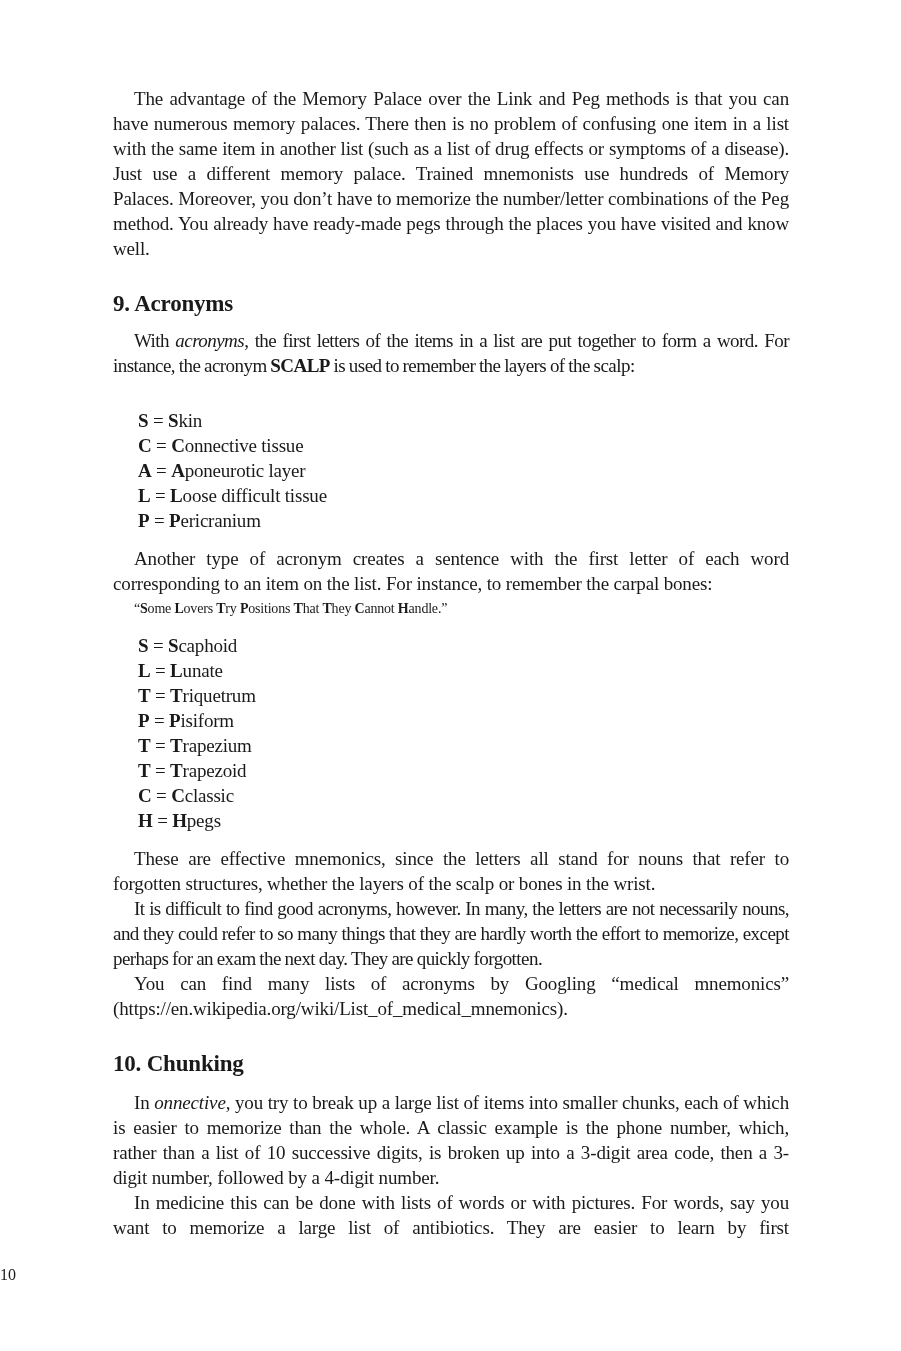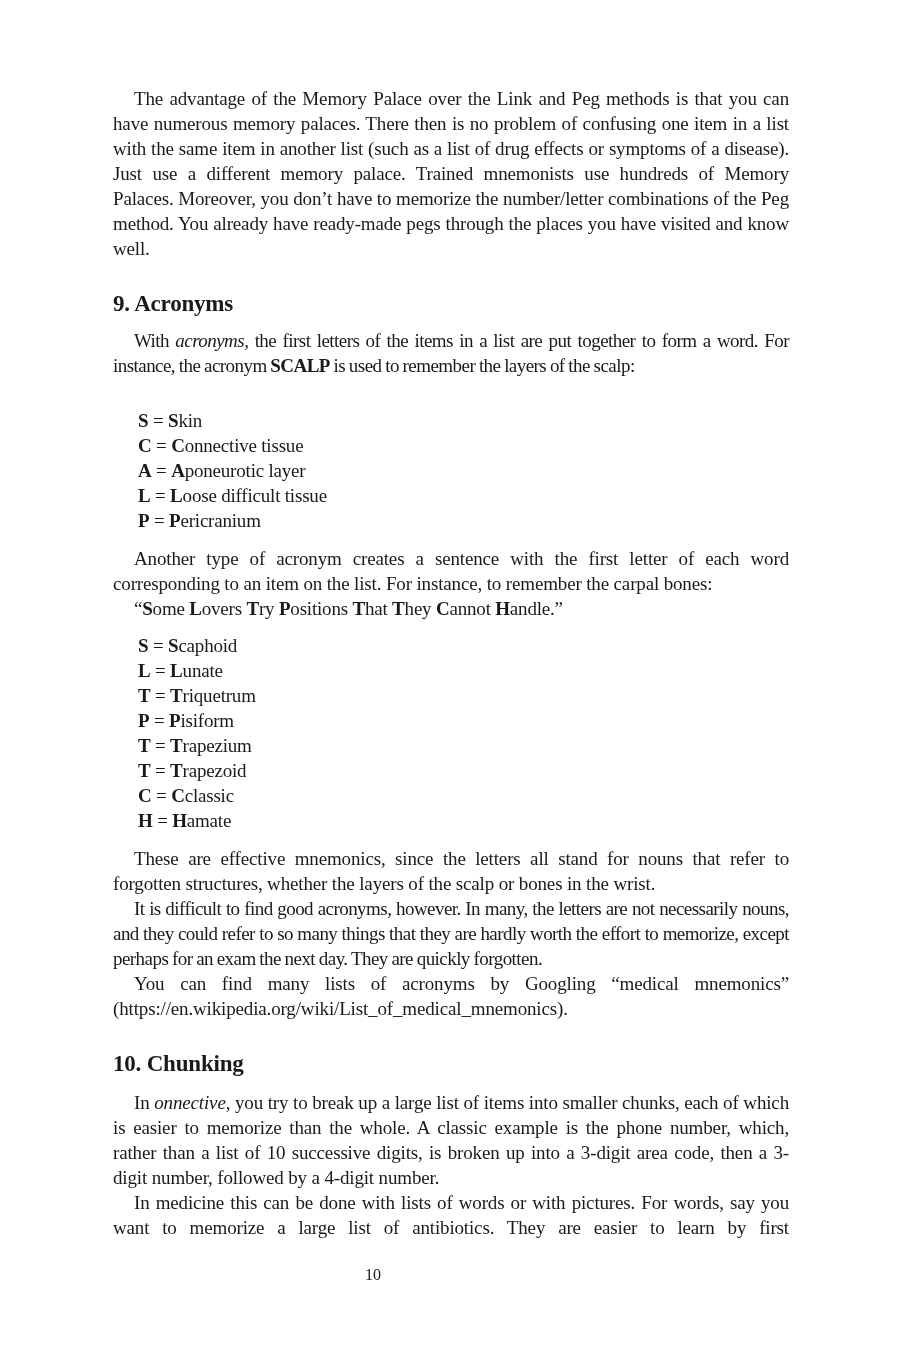--- a/index.html
+++ b/index.html
@@ -42,34 +42,33 @@
       padding: 0;
       list-style: none;
       padding-left: 25px;
     }
     .list li {
       font-size: 19px;
       line-height: 25px;
       letter-spacing: -0.2px;
     }
     .quote {
-      font-size: 19px;
+      font-size: 14px;
       line-height: 25px;
       padding-left: 21px;
       margin: 0;
       letter-spacing: -0.2px;
     }
     b { font-weight: bold; }
     i { font-style: italic; }
     .page-number {
       position: absolute;
       top: 1265px;
       left: 0;
       width: 746px;
-      text-align: center;
       font-size: 16px;
       line-height: 20px;
     }
   </style>
 </head>
 <body>
 
 <div class="page">
 
   <p class="para" style="margin-bottom:29px;">The advantage of the Memory Palace over the Link and Peg methods is that you can have numerous memory palaces. There then is no problem of confusing one item in a list with the same item in another list (such as a list of drug effects or symptoms of a disease). Just use a different memory palace. Trained mnemonists use hundreds of Memory Palaces. Moreover, you don’t have to memorize the number/letter combinations of the Peg method. You already have ready-made pegs through the places you have visited and know well.</p>
@@ -91,21 +90,21 @@
   <p class="quote" style="margin-bottom:12px;"><span>“</span><b>S</b><span>ome </span><b>L</b><span>overs </span><b>T</b><span>ry </span><b>P</b><span>ositions </span><b>T</b><span>hat </span><b>T</b><span>hey </span><b>C</b><span>annot </span><b>H</b><span>andle.”</span></p>
 
   <ul class="list" style="margin-bottom:13px;">
     <li><b>S</b><span> = </span><b>S</b><span>caphoid</span></li>
     <li><b>L</b><span> = </span><b>L</b><span>unate</span></li>
     <li><b>T</b><span> = </span><b>T</b><span>riquetrum</span></li>
     <li><b>P</b><span> = </span><b>P</b><span>isiform</span></li>
     <li><b>T</b><span> = </span><b>T</b><span>rapezium</span></li>
     <li><b>T</b><span> = </span><b>T</b><span>rapezoid</span></li>
     <li><b>C</b><span> = </span><b>C</b><span>classic</span></li>
-    <li><b>H</b><span> = </span><b>H</b><span>amate</span></li>
+    <li><b>H</b><span> = </span><b>H</b><span>pegs</span></li>
   </ul>
 
   <p class="para">These are effective mnemonics, since the letters all stand for nouns that refer to forgotten structures, whether the layers of the scalp or bones in the wrist.</p>
   <p class="para tight">It is difficult to find good acronyms, however. In many, the letters are not necessarily nouns, and they could refer to so many things that they are hardly worth the effort to memorize, except perhaps for an exam the next day. They are quickly forgotten.</p>
   <p class="para" style="margin-bottom:29px;">You can find many lists of acronyms by Googling “medical mnemonics” (https://en.wikipedia.org/wiki/List_of_medical_mnemonics).</p>
 
   <h2 class="heading" style="margin-bottom:12px;">10. Chunking</h2>
 
   <p class="para"><span>In </span><i>onnective</i><span>, you try to break up a large list of items into smaller chunks, each of which is easier to memorize than the whole. A classic example is the phone number, which, rather than a list of 10 successive digits, is broken up into a 3-digit area code, then a 3-digit number, followed by a 4-digit number.</span></p>
   <p class="para" style="text-align-last: justify;">In medicine this can be done with lists of words or with pictures. For words, say you want to memorize a large list of antibiotics. They are easier to learn by first</p>

